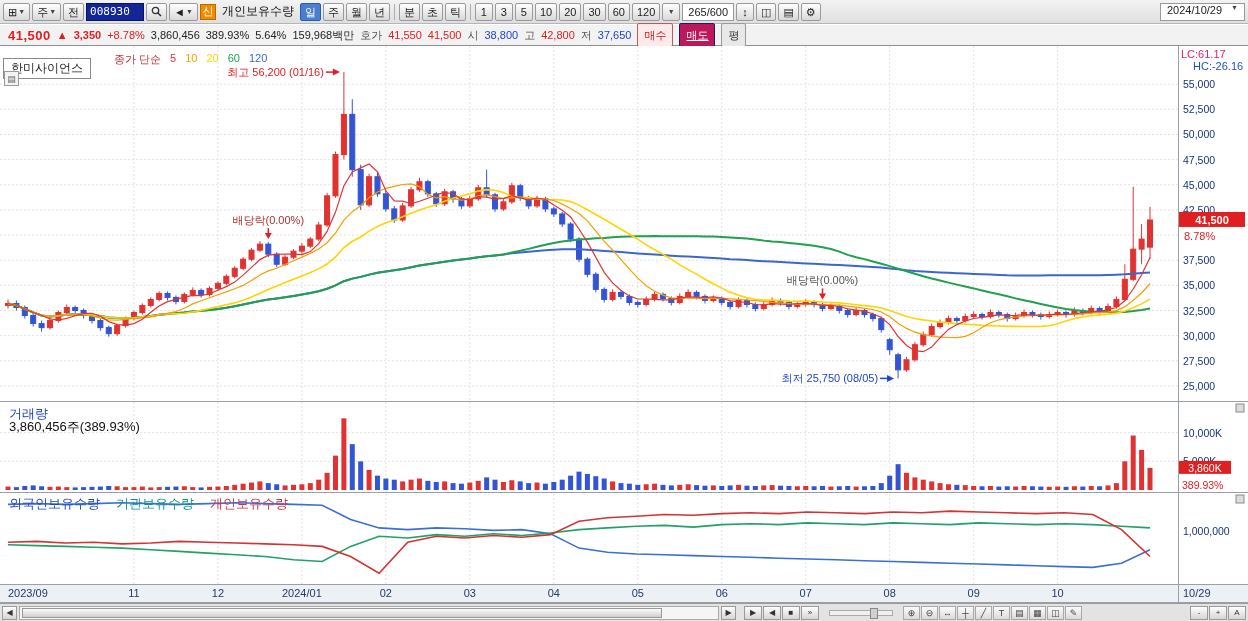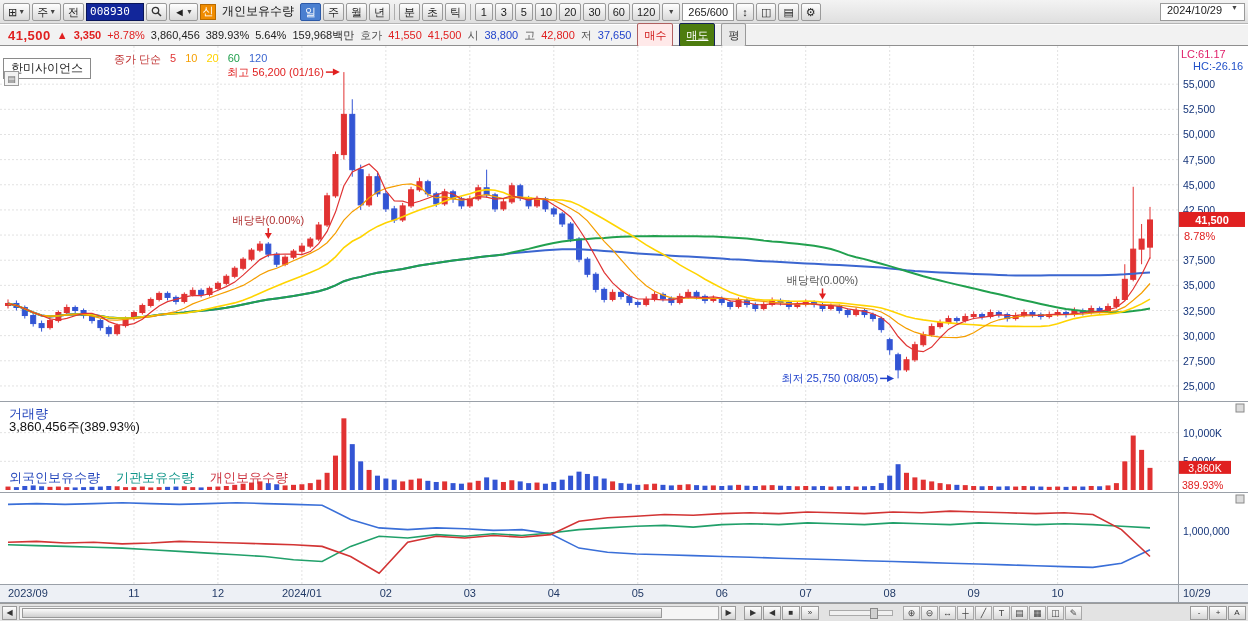--- a/index.html
+++ b/index.html
@@ -30,35 +30,35 @@
 
   
   .row2 { position:absolute; top:25px; left:0; width:1248px; height:21px; background:#f2f2f2;
           border-bottom:1px solid #8f8f8f; display:flex; align-items:center; gap:6px;
           padding:0 8px; font-size:11px; color:#222; }
   .red { color:#e02020; } .blue { color:#2244cc; } .bold { font-weight:bold; }
   .px { font-size:13px; font-weight:bold; color:#e02020; letter-spacing:0.5px; }
   .lbl { color:#555; }
   .q-btn { height:24px; font-size:11px; border:1px solid #b06060; background:#ffe9e9; color:#d01818;
            padding:0 6px; border-radius:2px; }
-  .q-btn.sell { background:#4d7c0f; border-color:#16235a; color:#fff;text-decoration:underline; }
+  .q-btn.sell { background:#be185d; border-color:#16235a; color:#fff;text-decoration:underline; }
   .q-btn.flat { background:#e8e8e8; border-color:#999; color:#333; }
 
   
   .chart-area { position:absolute; top:46px; left:0; width:1248px; height:557px; background:#fff; }
   .overlay { position:absolute; font-size:13px; white-space:nowrap; }
   .tab-box { left:3px; top:12px; border:1px solid #8a8a8a; background:#fff; padding:1px 7px;
              font-size:12px; color:#222; }
   .mini-box { left:4px; top:25px; width:15px; height:15px; border:1px solid #9a9a9a;
               background:#f3f3f3; font-size:9px; color:#666; display:flex; align-items:center; justify-content:center; }
   .legend { left:114px; top:6px; display:flex; gap:9px; font-size:11px; }
   .lchc { left:1181px; top:2px; font-size:11px; line-height:12px; }
   .vol-title { left:9px; top:359px; color:#2244bb; }
   .vol-sub { left:9px; top:372px; color:#111; }
-  .hold-labels { left:9px; top:423px; display:flex; gap:16px; }
+  .hold-labels { left:9px; top:449px; display:flex; gap:16px; }
 
   
   .bottombar { position:absolute; top:603px; left:0; width:1248px; height:18px; background:#e3e3e3;
                border-top:1px solid #9b9b9b; display:flex; align-items:center; gap:2px; padding:0 2px; }
   .sb-arrow { width:15px; height:14px; font-size:8px; border:1px solid #9a9a9a;
               background:linear-gradient(#fdfdfd,#d6d6d6); display:flex; align-items:center; justify-content:center; color:#333; }
   .sb-track { width:700px; height:14px; border:1px solid #aaa; background:#f5f5f5; position:relative; }
   .sb-thumb { position:absolute; left:2px; top:1px; width:640px; height:10px;
               background:linear-gradient(#fbfbfb,#cfcfcf); border:1px solid #999; }
   .nav-grp { display:flex; gap:1px; margin-left:6px; }

